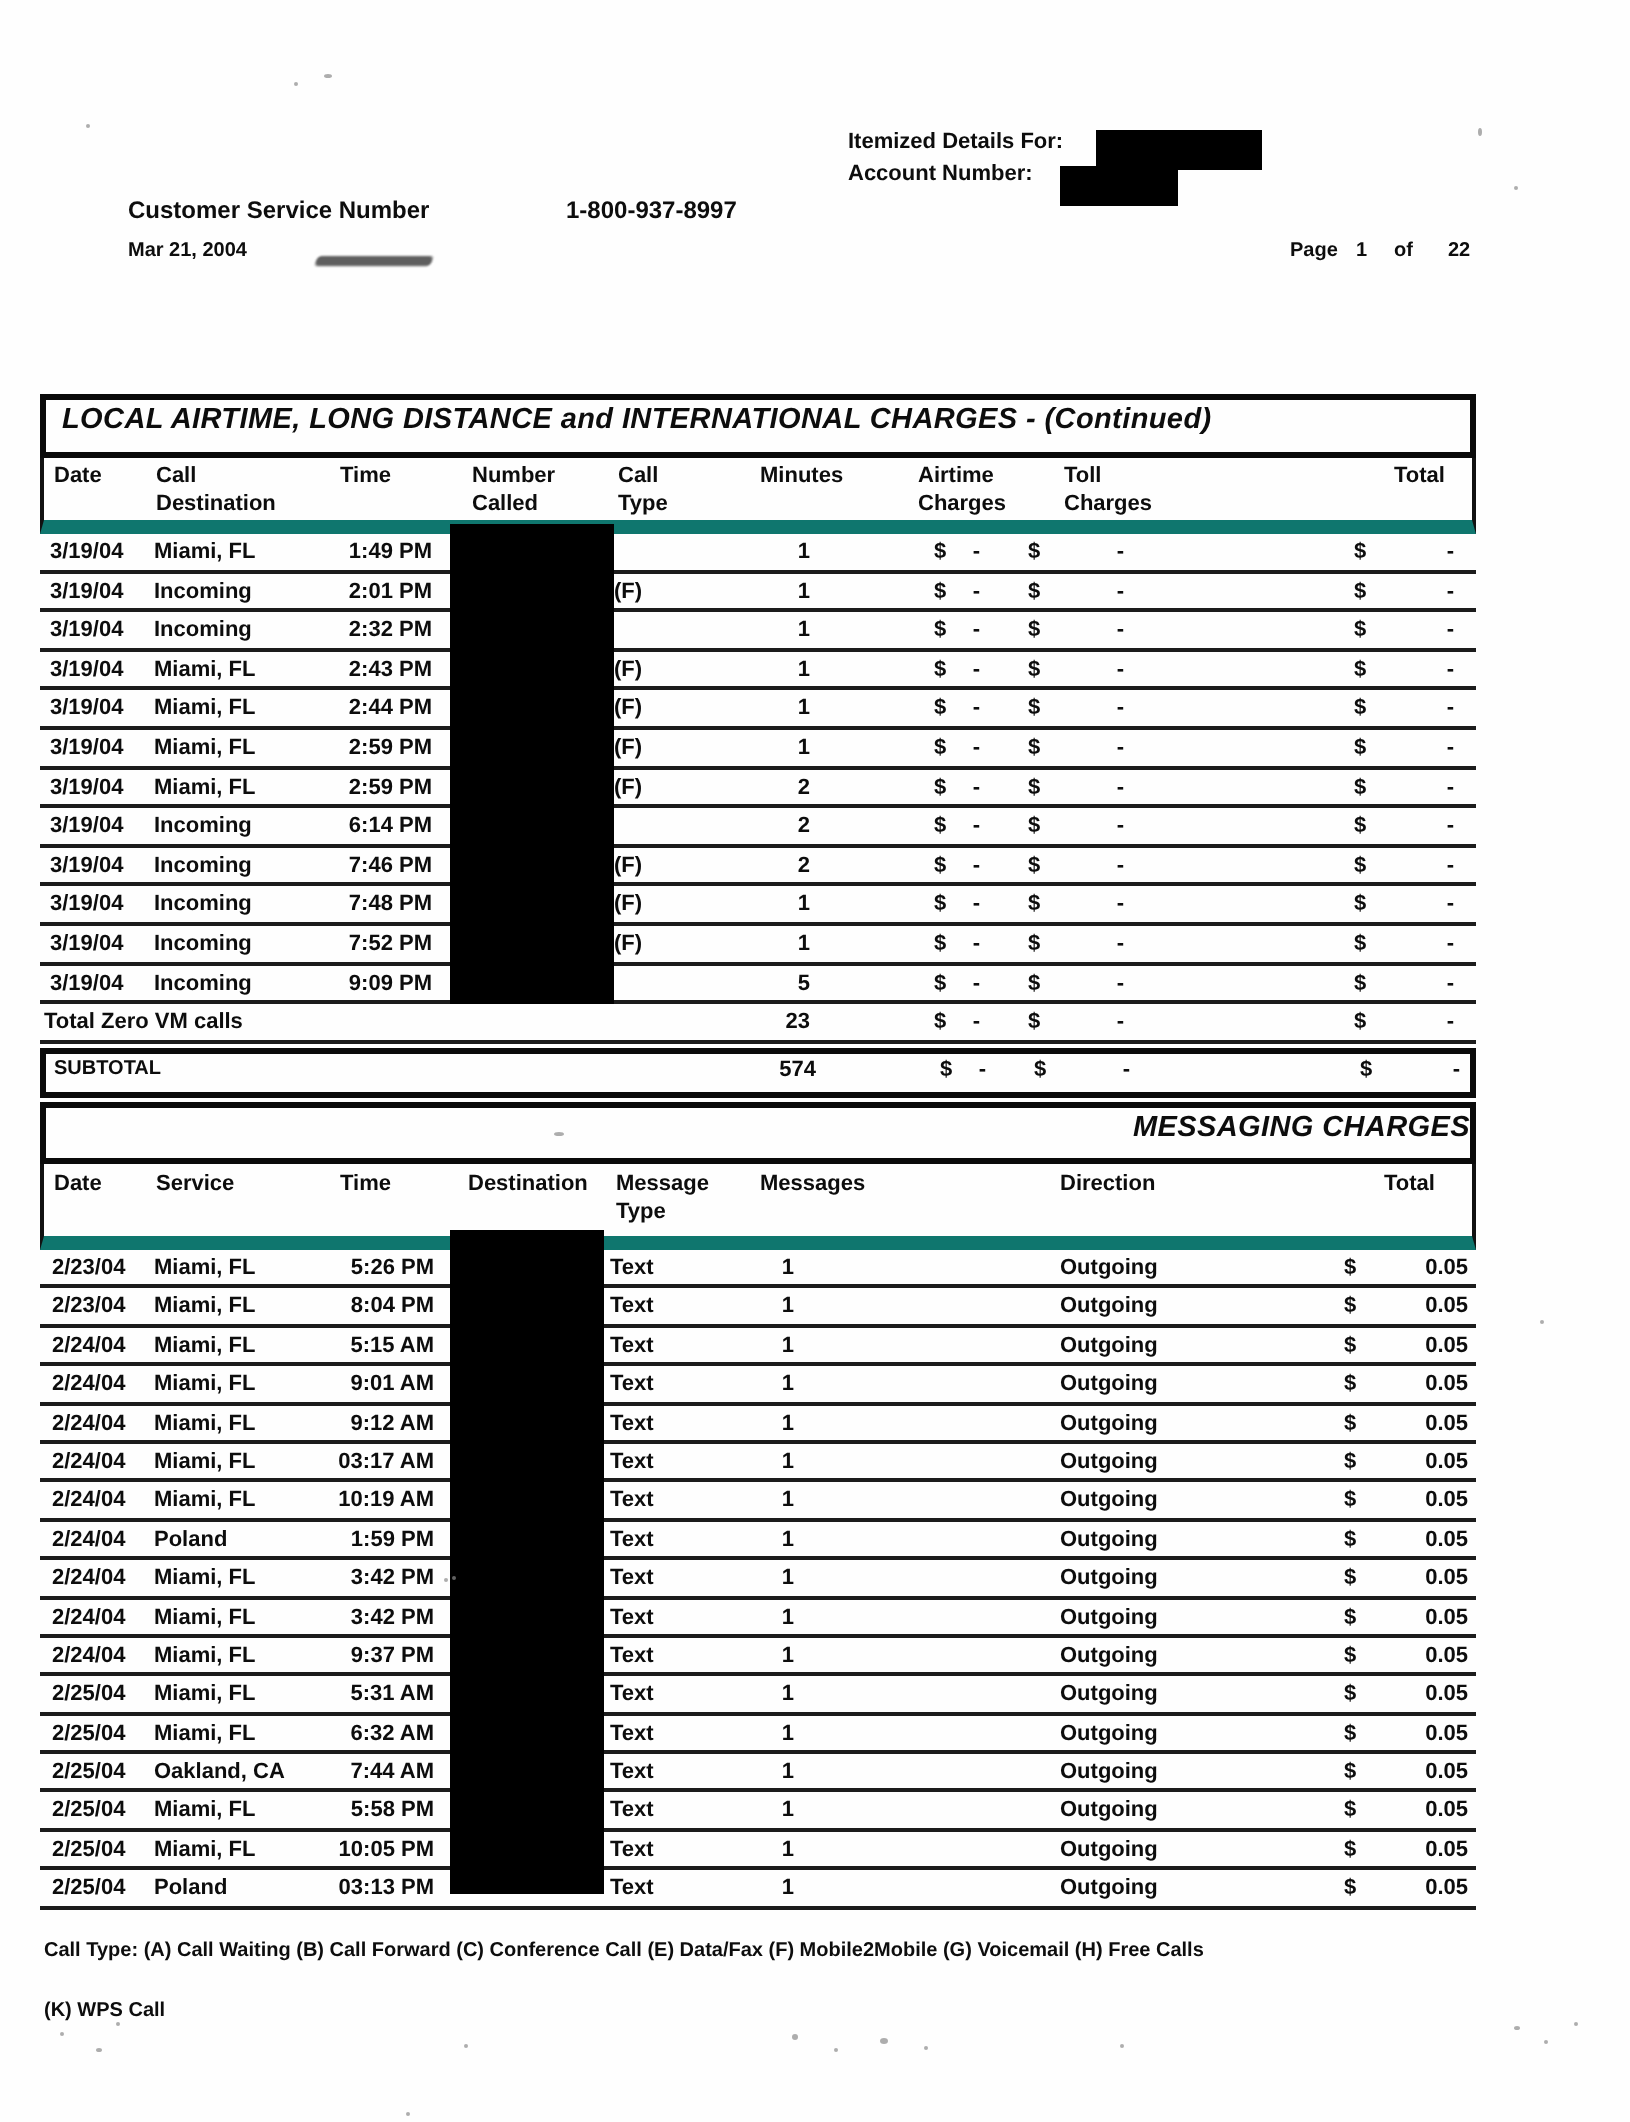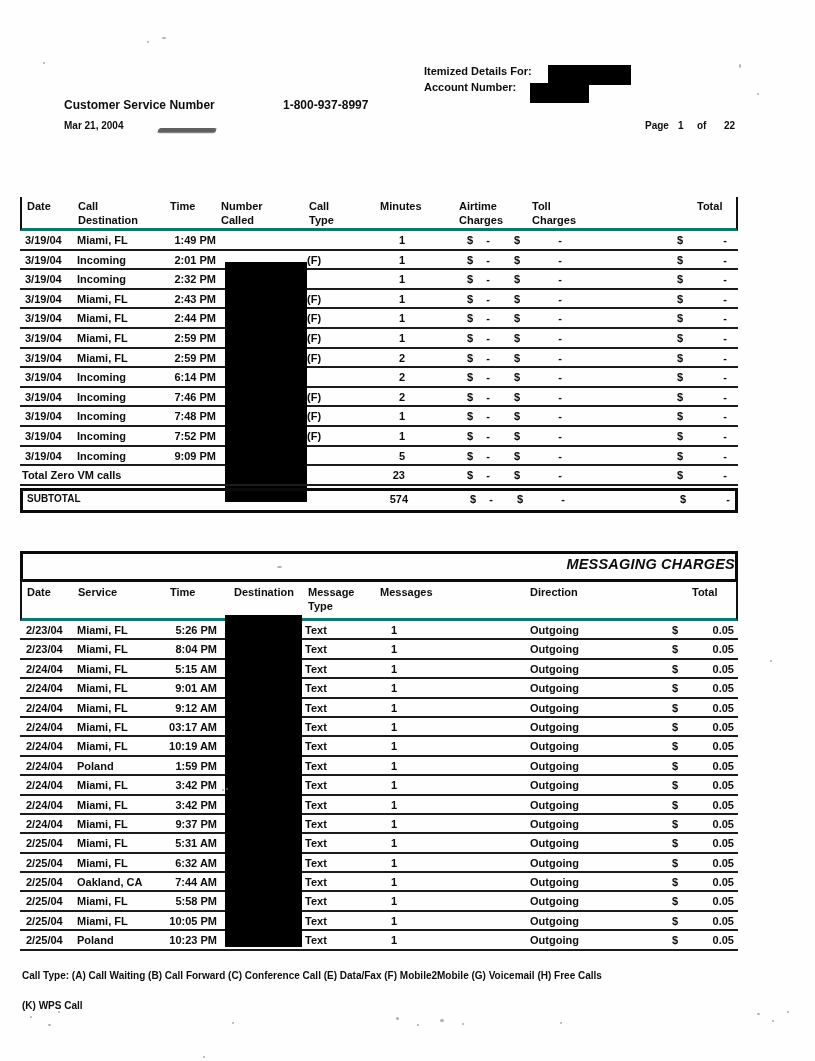--- a/index.html
+++ b/index.html
@@ -8,21 +8,21 @@
   .abs{position:absolute;}
   .lbl11{font-size:11px;font-weight:bold;white-space:nowrap;}
   .lbl12{font-size:12px;font-weight:bold;white-space:nowrap;}
   .lbl10{font-size:10px;font-weight:bold;white-space:nowrap;}
   .redact{position:absolute;background:#000;}
   
   .tbl{position:absolute;left:20px;width:718px;}
   .titlebox{position:relative;border:3px solid #0a0a0a;height:24px;padding:2px 0 0 8px;
             font-size:14.5px;font-weight:bold;font-style:italic;letter-spacing:.2px;white-space:nowrap;}
   .headerbox{position:relative;border-left:2px solid #111;border-right:2px solid #111;
-             border-bottom:3px solid #0f766e;}
+             border-bottom:7px solid #0f766e;}
   .hc{position:absolute;font-size:11px;font-weight:bold;line-height:1.25;}
   .rows{position:relative;}
   .row{position:relative;border-bottom:2px solid #1c1c1c;}
   .r1{height:17.6px;}  
   .r2{height:17.4px;}  
   .c{position:absolute;font-size:11px;font-weight:bold;white-space:nowrap;top:3px;}
   
   .a-date{left:5px;}  .a-dest{left:57px;} .a-time{left:115px;width:81px;text-align:right;}
   .a-type{left:287px;} .a-min{left:330px;width:55px;text-align:right;}
   .a-cur1{left:447px;} .a-v1{left:440px;width:30px;text-align:right;}
@@ -52,25 +52,28 @@
   <span class="abs lbl12" style="left:255px;top:98px;margin-left:28px;">1-800-937-8997</span>
   <span class="abs lbl10" style="left:64px;top:120px;">Mar 21, 2004</span>
   <div class="smudge"></div>
 
   <span class="abs lbl10" style="left:645px;top:120px;">Page</span>
   <span class="abs lbl10" style="left:678px;top:120px;">1</span>
   <span class="abs lbl10" style="left:697px;top:120px;">of</span>
   <span class="abs lbl10" style="left:724px;top:120px;">22</span>
 
   <div class="tbl" style="top:197px;">
+    <div class="titlebox">
+      <span>LOCAL AIRTIME, LONG DISTANCE and INTERNATIONAL CHARGES  - (Continued)</span>
+    </div>
     <div class="headerbox" style="height:31px;">
       <span class="hc" style="left:5px;top:3px;">Date</span>
       <span class="hc" style="left:56px;top:3px;width:70px;">Call Destination</span>
       <span class="hc" style="left:148px;top:3px;">Time</span>
-      <span class="hc" style="left:199px;top:3px;width:55px;">Number Called</span>
+      <span class="hc" style="left:214px;top:3px;width:55px;">Number Called</span>
       <span class="hc" style="left:287px;top:3px;width:40px;">Call Type</span>
       <span class="hc" style="left:358px;top:3px;">Minutes</span>
       <span class="hc" style="left:437px;top:3px;width:55px;">Airtime Charges</span>
       <span class="hc" style="left:510px;top:3px;width:52px;">Toll Charges</span>
       <span class="hc" style="left:675px;top:3px;">Total</span>
     </div>
     <div class="rows" id="airtime-rows">
   <div class="row r1">
     <span class="c a-date">3/19/04</span>
     <span class="c a-dest">Miami, FL</span>
@@ -449,21 +452,21 @@
     <span class="c m-type">Text</span>
     <span class="c m-msgs">1</span>
     <span class="c m-dir">Outgoing</span>
     <span class="c m-cur">$</span>
     <span class="c m-tot">0.05</span>
   </div>
 
   <div class="row r2">
     <span class="c m-date">2/25/04</span>
     <span class="c m-serv">Poland</span>
-    <span class="c m-time">10:23 PM</span>
+    <span class="c m-time">03:13 PM</span>
     <span class="c m-type">Text</span>
     <span class="c m-msgs">1</span>
     <span class="c m-dir">Outgoing</span>
     <span class="c m-cur">$</span>
     <span class="c m-tot">0.05</span>
   </div>
 </div>
     <div class="redact" style="left:205px;top:64px;width:77px;height:332px;"></div>
   </div>
 

